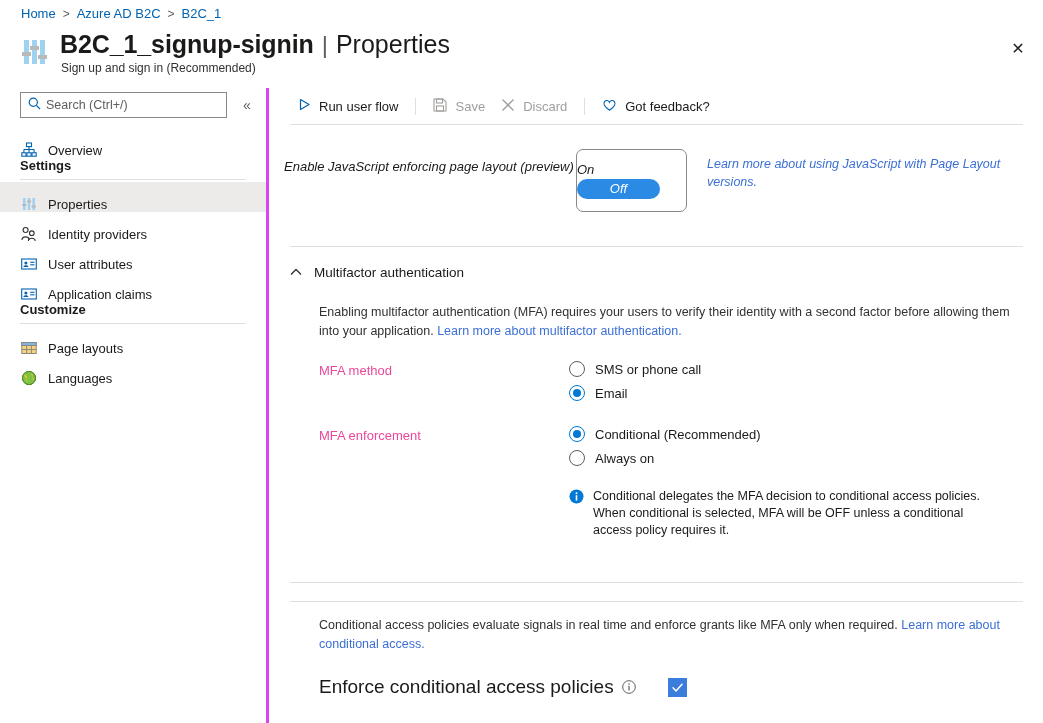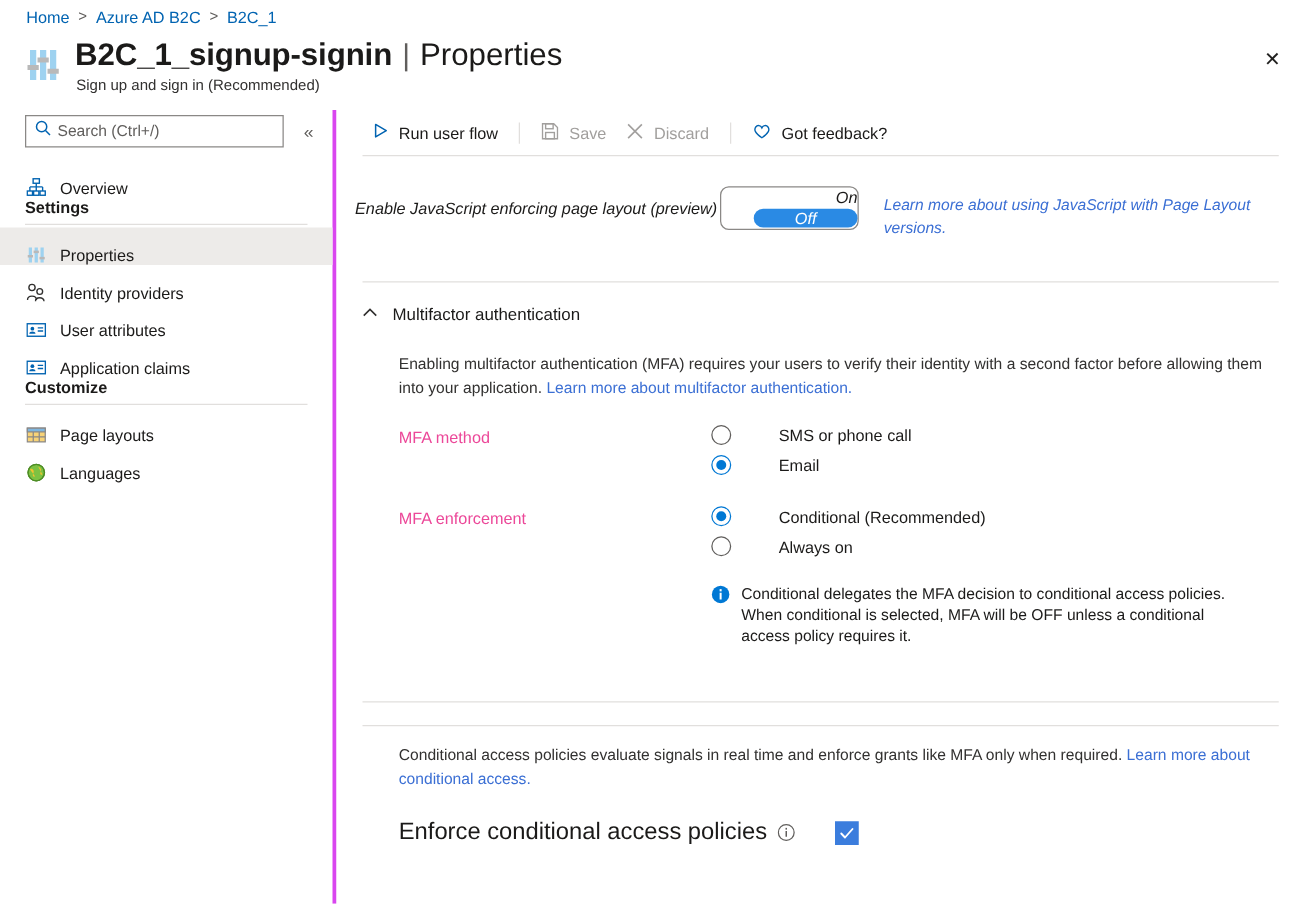--- a/index.html
+++ b/index.html
@@ -10,21 +10,21 @@
     font-family: "Liberation Sans", sans-serif;
     color: #1b1a19;
     overflow: hidden;
   }
   .page { position: relative; width: 1043px; height: 723px; background:#fff; }
 
   
   .breadcrumb {
     position: absolute; left: 21px; top: 6px;
     font-size: 13px; color: #0063b1;
-    display: flex; align-items: flex-start; gap: 7px;
+    display: flex; align-items: flex-end; gap: 7px;
   }
   .breadcrumb .crumb { color: #0063b1; cursor: pointer; white-space: nowrap; }
   .breadcrumb .sep { color: #605e5c; font-size: 12px; }
 
   
   .title-row {
     position: absolute; left: 18px; top: 30px;
     display: flex; align-items: flex-start;
   }
   .title-icon { width: 34px; height: 34px; margin-top: 5px; margin-right: 8px; flex: none; }
@@ -96,24 +96,24 @@
   }
   .tb-btn.disabled { color: #a19f9d; cursor: default; }
   .tb-sep { width: 1px; height: 17px; background: #e1dfdd; margin: 0 9px; }
   .toolbar-rule { height: 1px; background: #e1dfdd; margin: 0 20px 0 20px; }
 
   .field-row { display: flex; align-items: flex-start; padding-left: 14px; margin-top: 24px; font-style: italic; }
   .field-label { font-size: 13px; color: #1b1a19; width: 292px; padding-top: 10px; }
 
   
   .toggle {
-    width: 111px; height: 35px;
+    width: 111px; height: 63px;
     border: 1px solid #8a8886; border-radius: 7px;
     background: #fff; display: flex; flex-direction: column;
-    align-items: flex-end; justify-content: center; cursor: pointer;
+    align-items: flex-start; justify-content: center; cursor: pointer;
     padding: 3px 0 4px 0;
   }
   .toggle .opt { font-size: 13px; color: #1b1a19; line-height: 15px; text-align:center; }
   .toggle .opt.on  { margin-bottom: 2px; }
   .toggle .opt.sel {
     background: #2a8ae4; color: #ffffff; border-radius: 11px;
     width: 83px; height: 20px; display: flex; align-items: center; justify-content: center;
   }
   .learn-side {
     font-size: 12.5px; color: #3b6fd4; margin-left: 20px; width: 302px;
@@ -139,21 +139,21 @@
   .radio-line { display: flex; align-items: center; gap: 10px; cursor: pointer; }
   .radio {
     width: 16px; height: 16px; border-radius: 50%;
     border: 1px solid #605e5c; background: #fff; flex: none;
     display: flex; align-items: center; justify-content: center;
   }
   .radio.checked { border: 1px solid #0078d4; }
   .radio.checked::after {
     content: ""; width: 8px; height: 8px; border-radius: 50%; background: #0078d4;
   }
-  .radio-text { font-size: 13px; color: #1b1a19; margin-left: 28px; }
+  .radio-text { font-size: 13px; color: #1b1a19; }
 
   .info-box { display: flex; align-items: flex-start; gap: 9px; margin-top: 22px; margin-left: 250px; }
   .info-ico { flex: none; margin-top: 1px; }
   .info-text { font-size: 12.5px; color: #1b1a19; line-height: 17px; width: 400px; }
 
   .cb-row { display: flex; align-items: center; margin-top: 22px; }
   .cb-label { font-size: 19px; color: #1b1a19; }
   .cb-info { margin-left: 8px; cursor: pointer; display:flex; }
   .checkbox {
     width: 19px; height: 19px; background: #3b7ddd; margin-left: 32px;

